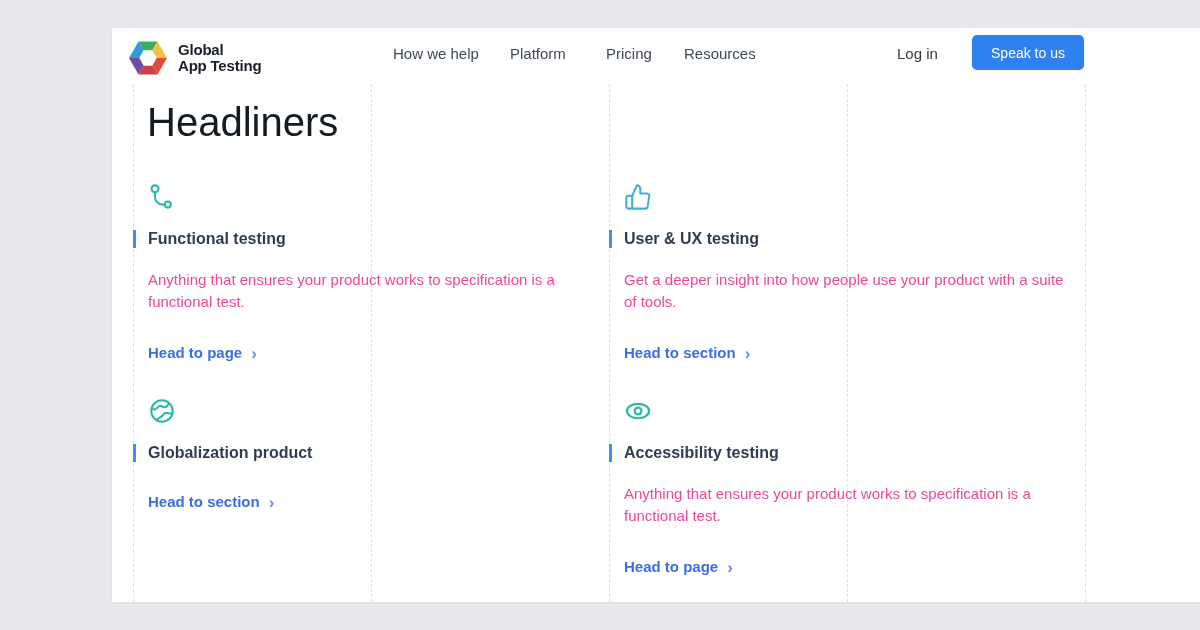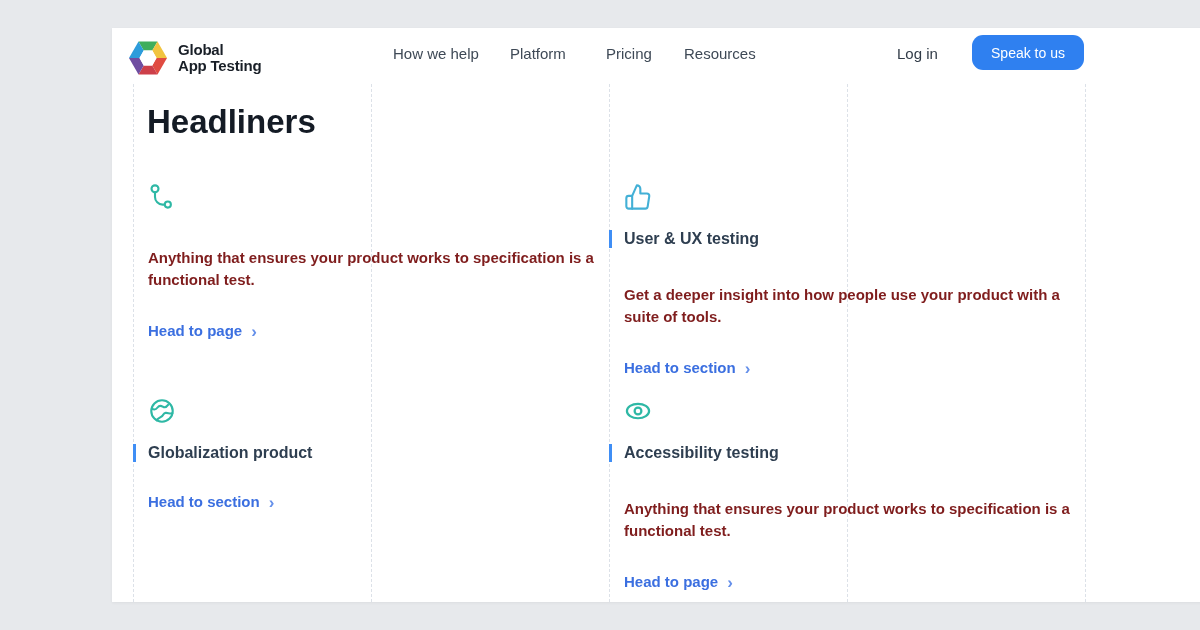--- a/index.html
+++ b/index.html
@@ -17,35 +17,35 @@
     box-shadow:0 1px 3px rgba(0,0,0,0.05);
   }
   
   .logo{position:absolute;left:16px;top:9px;display:flex;align-items:center;cursor:pointer;}
   .logo svg{display:block;}
   .logo-text{margin-left:10px;font-size:15px;line-height:16px;font-weight:800;color:#191f27;letter-spacing:-0.2px;}
   .nav-item{position:absolute;top:17px;font-size:15px;color:#3e4956;cursor:pointer;white-space:nowrap;margin-left:15px;}
   .login{position:absolute;left:785px;top:17px;font-size:15px;color:#323c48;cursor:pointer;}
   .cta-btn{
     position:absolute;left:860px;top:7px;width:112px;height:35px;
-    background:#2f80f0;border:none;border-radius:11px;
+    background:#2f80f0;border:none;border-radius:5px;
     color:#ffffff;font-size:14px;font-family:"Liberation Sans",sans-serif;
     cursor:pointer;
   }
   
   .vline{position:absolute;top:56px;height:518px;width:0;border-left:1px dashed #dce1e8;}
   
-  .page-title{position:absolute;left:35px;top:74px;font-size:33px;line-height:40px;font-weight:700;color:#141b25;}
+  .page-title{position:absolute;left:35px;top:74px;font-size:40px;line-height:40px;font-weight:400;color:#141b25;}
   .card-item{position:absolute;width:476px;}
   .ci-icon{margin-left:15px;width:28px;height:28px;}
   .ci-title{
     margin-top:19px;border-left:3px solid #3f8ef5;padding-left:12px;
     font-size:16px;font-weight:700;color:#2e3e50;line-height:18px;
   }
-  .ci-desc{margin:36px 0 0 15px;width:452px;font-size:15px;line-height:22px;color:#7f1d1d;font-weight:bold;}
+  .ci-desc{margin:21px 0 0 15px;width:452px;font-size:15px;line-height:22px;color:#ec4899;}
   .ci-link{margin:31px 0 0 15px;cursor:pointer;display:flex;align-items:flex-end;}
   .ci-link .lbl{font-size:15px;font-weight:700;color:#3b6fe0;}
   .ci-link .chev{margin-left:9px;font-size:17px;line-height:15px;color:#6590ea;font-weight:700;}
 </style>
 </head>
 <body>
 
 <div class="page-card">
 
   <div>
@@ -85,20 +85,21 @@
   <div class="page-title">Headliners</div>
 
   <div class="card-item" style="left:21px;top:155px">
     <div class="ci-icon">
       <svg width="28" height="28" viewBox="0 0 24 24" fill="none" stroke="#2eb8a5" stroke-width="1.8" stroke-linecap="round">
         <circle cx="6" cy="5" r="3"></circle>
         <path d="M6 8 v4 a6.5 6.5 0 0 0 6.5 6.5 h1.2"></path>
         <circle cx="17" cy="18.5" r="2.6"></circle>
       </svg>
     </div>
+    <div class="ci-title"><span>Functional testing</span></div>
     <div class="ci-desc">Anything that ensures your product works to specification is a functional test.</div>
     <div class="ci-link">
       <span class="lbl">Head to page</span>
       <span class="chev">›</span>
     </div>
   </div>
 
   <div class="card-item" style="left:497px;top:155px">
     <div class="ci-icon">
       <svg width="28" height="28" viewBox="0 0 24 24" fill="none" stroke="#43b0d6" stroke-width="1.8" stroke-linecap="round" stroke-linejoin="round">

